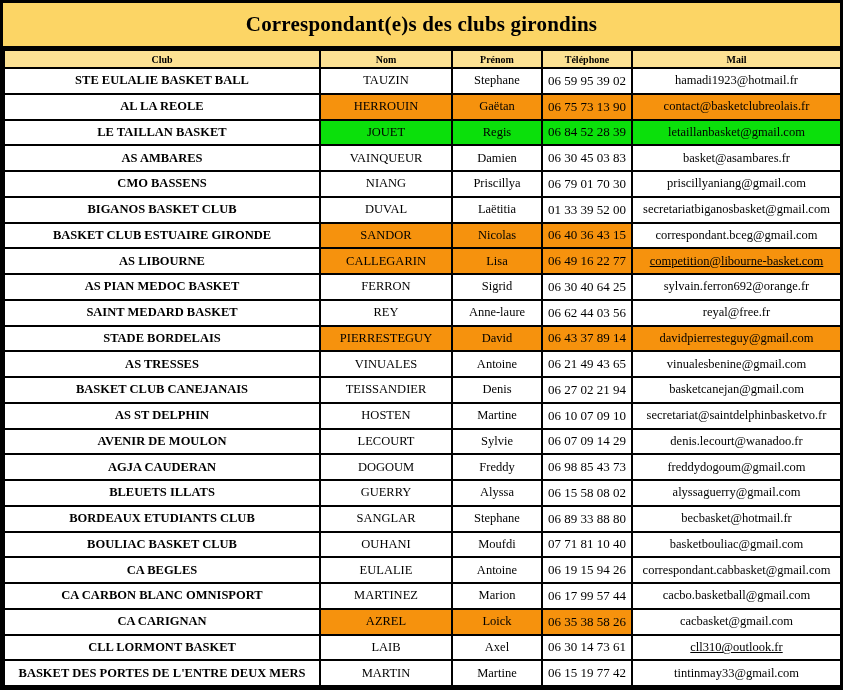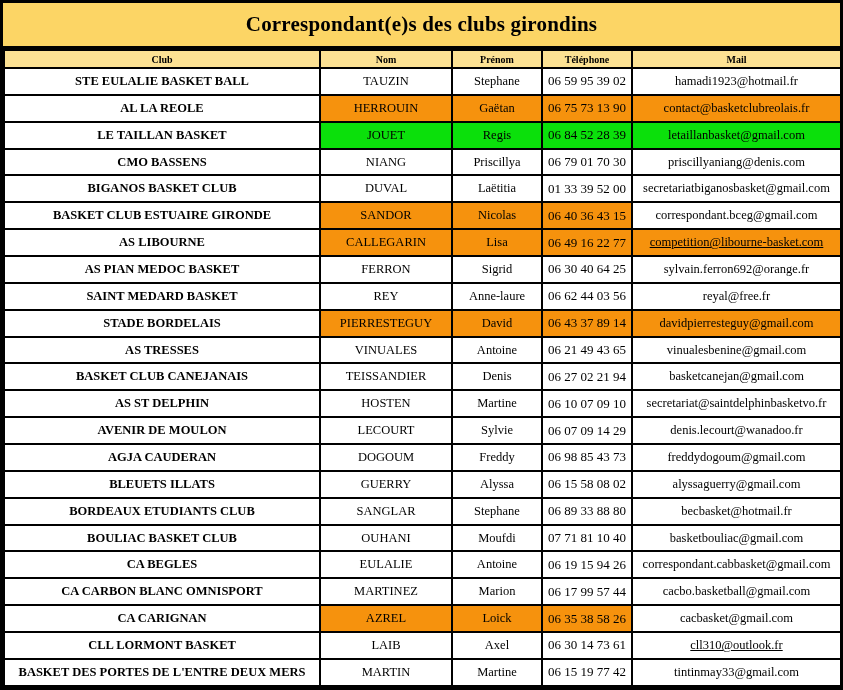--- a/index.html
+++ b/index.html
@@ -101,25 +101,32 @@
     <td class="mail hl-orange"><span>contact@basketclubreolais.fr</span></td>
   </tr>
         <tr>
     <td class="club">LE TAILLAN BASKET</td>
     <td class="nom hl-green">JOUET</td>
     <td class="prenom hl-green">Regis</td>
     <td class="tel hl-green">06 84 52 28 39</td>
     <td class="mail hl-green"><span>letaillanbasket@gmail.com</span></td>
   </tr>
         <tr>
+    <td class="club">AS AMBARES</td>
+    <td class="nom">VAINQUEUR</td>
+    <td class="prenom">Damien</td>
+    <td class="tel">06 30 45 03 83</td>
+    <td class="mail"><span>basket@asambares.fr</span></td>
+  </tr>
+        <tr>
     <td class="club">CMO BASSENS</td>
     <td class="nom">NIANG</td>
     <td class="prenom">Priscillya</td>
     <td class="tel">06 79 01 70 30</td>
-    <td class="mail"><span>priscillyaniang@denis.com</span></td>
+    <td class="mail"><span>priscillyaniang@gmail.com</span></td>
   </tr>
         <tr>
     <td class="club">BIGANOS BASKET CLUB</td>
     <td class="nom">DUVAL</td>
     <td class="prenom">Laëtitia</td>
     <td class="tel">01 33 39 52 00</td>
     <td class="mail"><span>secretariatbiganosbasket@gmail.com</span></td>
   </tr>
         <tr>
     <td class="club">BASKET CLUB ESTUAIRE GIRONDE</td>

